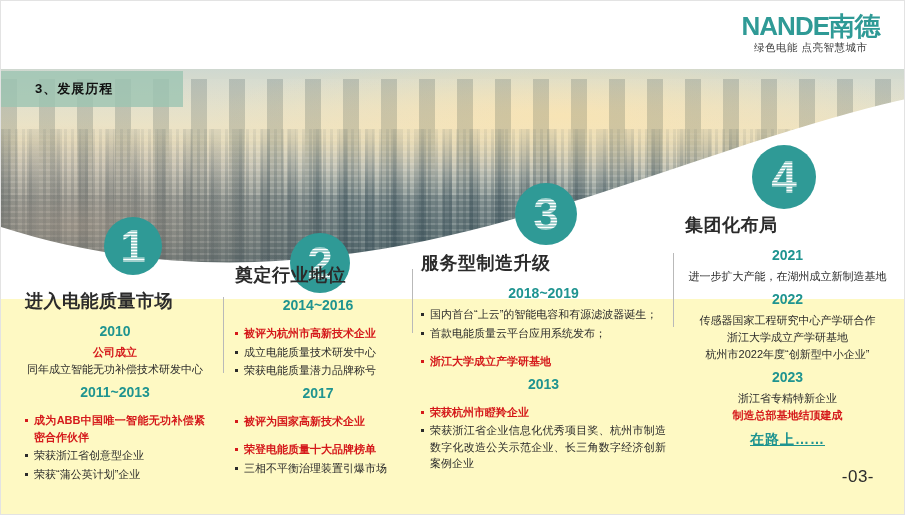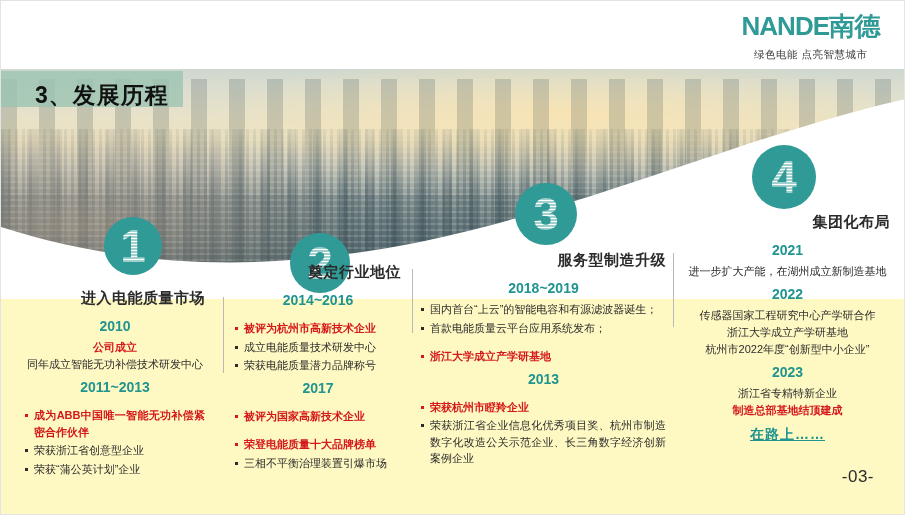--- a/index.html
+++ b/index.html
@@ -17,21 +17,21 @@
   
   #header-block{position:absolute;left:0;top:0;width:905px;height:68px;background:#fff;z-index:30;}
   #title-bar{position:absolute;left:14px;top:18px;width:6px;height:30px;background:#1c1c1c;}
   #main-title{position:absolute;left:26px;top:14px;font-size:27px;font-weight:bold;color:#1c1c1c;letter-spacing:1px;white-space:nowrap;}
   #sub-title{position:absolute;left:62px;top:53px;font-size:10px;font-weight:bold;color:#1c1c1c;letter-spacing:.2px;white-space:nowrap;font-family:"Liberation Sans",sans-serif;transform:scaleX(.88);transform-origin:left center;}
 
   
   #logo-wrap{position:absolute;right:24px;top:12px;z-index:40;text-align:center;}
   #logo-mark{font-size:26px;font-weight:bold;color:#2f9a96;letter-spacing:-.5px;line-height:1;white-space:nowrap;}
   #logo-mark .latin{letter-spacing:-1px;}
-  #logo-tag{margin-top:9px;font-size:10.5px;color:#3d3d3d;letter-spacing:.5px;white-space:nowrap;}
+  #logo-tag{margin-top:2px;font-size:10.5px;color:#3d3d3d;letter-spacing:.5px;white-space:nowrap;}
 
   
   #photo-band{position:absolute;left:0;top:68px;width:905px;height:210px;overflow:hidden;z-index:5;}
   #photo-band .sky{
     position:absolute;inset:0;
     background:
       linear-gradient(180deg,#cfd8d0 0%,#e3dfc8 18%,#efe3bf 34%,#e6e0cd 48%,#cfd6cf 62%,#b8c4c0 78%,#9fb0ae 100%);
   }
   
   #photo-band .city{
@@ -57,40 +57,40 @@
   #photo-band .hazeleft{
     position:absolute;inset:0;
     background:radial-gradient(ellipse 45% 70% at 8% 75%, rgba(214,178,150,.45), rgba(214,178,150,0) 70%);
   }
 
   
   #wave{position:absolute;left:0;top:68px;width:905px;height:230px;z-index:8;pointer-events:none;}
 
   
   #banner{position:absolute;left:0;top:70px;width:182px;height:36px;background:rgba(156,196,178,.80);z-index:20;}
-  #banner-text{position:absolute;left:34px;top:79px;font-size:23px;font-weight:bold;color:#111;letter-spacing:1px;white-space:nowrap;z-index:21;text-align:center;}
+  #banner-text{position:absolute;left:34px;top:79px;font-size:13px;font-weight:bold;color:#111;letter-spacing:1px;white-space:nowrap;z-index:21;text-align:center;}
 
   
   .node{position:absolute;border-radius:50%;background:#2f9a96;z-index:25;display:flex;align-items:center;justify-content:center;}
   .node .num{
     font-size:46px;font-weight:bold;line-height:1;
     color:#ffffff;
     background-image:repeating-linear-gradient(0deg,#ffffff 0 1.5px,#9fd0cd 1.5px 3px);
     -webkit-background-clip:text;background-clip:text;
     -webkit-text-fill-color:transparent;
     text-shadow:none;
   }
   #node1{left:103px;top:216px;width:58px;height:58px;}
   #node2{left:289px;top:232px;width:60px;height:60px;}
   #node3{left:514px;top:182px;width:62px;height:62px;}
   #node4{left:751px;top:144px;width:64px;height:64px;}
 
   
   .col{position:absolute;z-index:26;}
-  .col .col-title{font-size:15px;font-weight:bold;color:#2b2b2b;text-align:right;letter-spacing:.5px;margin-bottom:10px;font-family:Liberation Serif, serif;}
+  .col .col-title{font-size:18px;font-weight:bold;color:#2b2b2b;text-align:left;letter-spacing:.5px;margin-bottom:10px;font-family:Liberation Serif, serif;}
   .year{font-size:14px;font-weight:bold;color:#1f9490;text-align:center;margin:6px 0 5px;}
   .c-center{text-align:center;font-size:11px;color:#2b2b2b;line-height:1.55;}
   .c-center.red{color:#d5191b;font-weight:bold;}
   ul.bullets{list-style:none;margin:0;padding:0;}
   ul.bullets li{
     position:relative;padding-left:9px;margin-bottom:2px;
     font-size:11px;line-height:1.5;color:#2b2b2b;text-align:justify;
   }
   ul.bullets li::before{content:"";position:absolute;left:0;top:7px;width:3px;height:3px;background:#2b2b2b;}
   ul.bullets li.red{color:#d5191b;font-weight:bold;margin-top:12px;}

